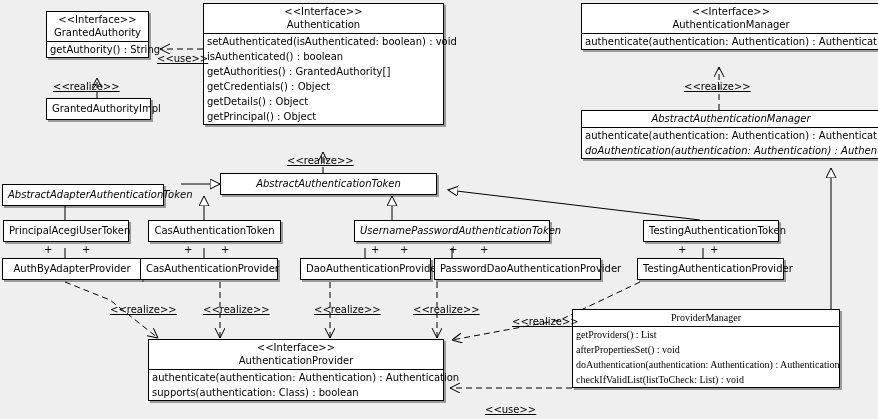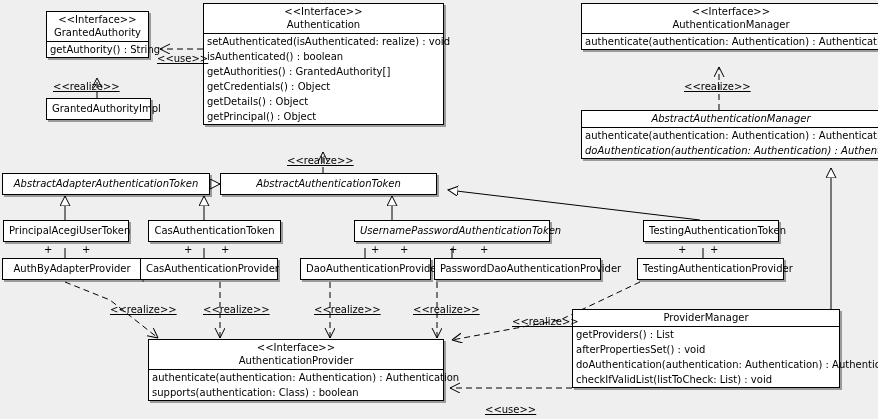--- a/index.html
+++ b/index.html
@@ -159,21 +159,21 @@
   <div class="uml-box" style="left:46px; top:98px; width:105px;">
     <div class="simple">GrantedAuthorityImpl</div>
   </div>
 
   <div class="uml-box sect" style="left:203px; top:3px; width:241px;">
     <div class="hdr">
       <span class="stereo">&lt;&lt;Interface&gt;&gt;</span>
       <span class="cname">Authentication</span>
     </div>
     <div class="members">
-      <div class="member">setAuthenticated(isAuthenticated: realize) : void</div>
+      <div class="member">setAuthenticated(isAuthenticated: boolean) : void</div>
       <div class="member">isAuthenticated() : boolean</div>
       <div class="member">getAuthorities() : GrantedAuthority[]</div>
       <div class="member">getCredentials() : Object</div>
       <div class="member">getDetails() : Object</div>
       <div class="member">getPrincipal() : Object</div>
     </div>
   </div>
 
   <div class="uml-box sect" style="left:581px; top:3px; width:300px;">
     <div class="hdr">
@@ -188,21 +188,21 @@
   <div class="uml-box sect" style="left:581px; top:110px; width:300px;">
     <div class="hdr">
       <span class="cname italic">AbstractAuthenticationManager</span>
     </div>
     <div class="members">
       <div class="member">authenticate(authentication: Authentication) : Authentication</div>
       <div class="member italic">doAuthentication(authentication: Authentication) : Authentication</div>
     </div>
   </div>
 
-  <div class="uml-box" style="left:2px; top:173px; width:208px;">
+  <div class="uml-box" style="left:2px; top:184px; width:162px;">
     <div class="simple italic">AbstractAdapterAuthenticationToken</div>
   </div>
 
   <div class="uml-box" style="left:220px; top:173px; width:217px;">
     <div class="simple italic">AbstractAuthenticationToken</div>
   </div>
 
   <div class="uml-box" style="left:3px; top:220px; width:126px;">
     <div class="simple">PrincipalAcegiUserToken</div>
   </div>
@@ -254,21 +254,21 @@
     <div class="hdr">
       <span class="stereo">&lt;&lt;Interface&gt;&gt;</span>
       <span class="cname">AuthenticationProvider</span>
     </div>
     <div class="members">
       <div class="member">authenticate(authentication: Authentication) : Authentication</div>
       <div class="member">supports(authentication: Class) : boolean</div>
     </div>
   </div>
 
-  <div class="uml-box sect" style="left:572px; top:309px; width:268px;">
+  <div class="uml-box sect" style="left:572px; top:309px; width:268px;font-family:Liberation Serif, serif;">
     <div class="hdr">
       <span class="cname">ProviderManager</span>
     </div>
     <div class="members">
       <div class="member">getProviders() : List</div>
       <div class="member">afterPropertiesSet() : void</div>
       <div class="member">doAuthentication(authentication: Authentication) : Authentication</div>
       <div class="member">checkIfValidList(listToCheck: List) : void</div>
     </div>
   </div>

